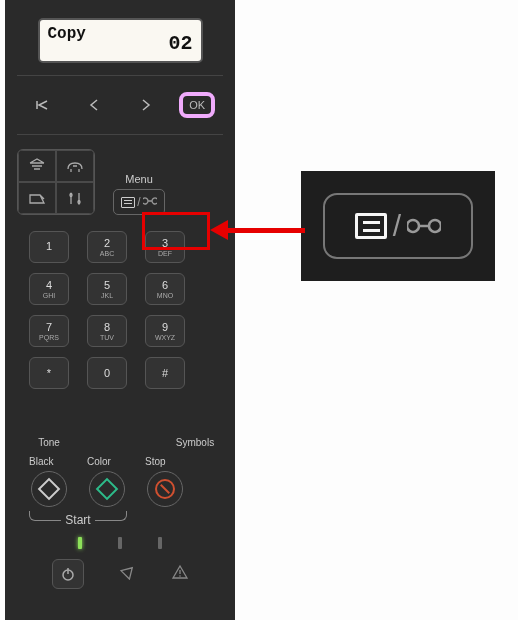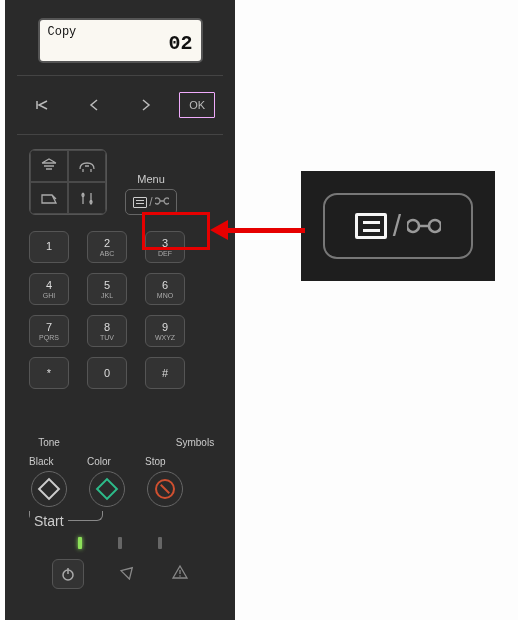--- a/index.html
+++ b/index.html
@@ -24,21 +24,21 @@
     width: 165px;
     height: 45px;
     background: #faf8f2;
     border: 2px solid #555;
     border-radius: 5px;
     padding: 5px 8px;
     position: relative;
     font-family: 'Courier New', monospace;
     color: #111;
   }
-  .lcd .line1 { font-size: 12px; }
+  .lcd .line1 { font-size: 16px; font-weight: bold; }
   .lcd .line2 { font-size: 12px; }
   .lcd .big {
     position: absolute;
     right: 8px;
     top: 12px;
     font-size: 20px;
     font-weight: bold;
   }
   .sep {
     height: 1px;
@@ -55,27 +55,27 @@
     width: 36px;
     height: 26px;
     color: #bbb;
     font-size: 14px;
     display: flex;
     align-items: center;
     justify-content: center;
     cursor: pointer;
   }
   .nav-btn.ok {
-    border: 1px solid #f0abfc;
-    border-radius: 1px;
+    border: 4px solid #f0abfc;
+    border-radius: 8px;
     font-size: 11px;
   }
   .func-area {
     display: flex;
-    padding: 6px 24px;
+    padding: 6px 12px;
     gap: 18px;
   }
   .func-grid {
     display: grid;
     grid-template-columns: 38px 38px;
     grid-template-rows: 32px 32px;
     border: 1px solid #555;
     border-radius: 6px;
     overflow: hidden;
   }
@@ -173,27 +173,28 @@
   .stop-c {
     width: 20px; height: 20px; border-radius: 50%;
     border: 2px solid #d05030;
     display:flex;align-items:center;justify-content:center;
   }
   .stop-c::after { content:""; width:12px;height:2px;background:#d05030; transform:rotate(45deg);}
   .start-bracket {
     position: absolute;
     left: 24px;
     bottom: -12px;
-    width: 74px;
+    width: 98px;
     height: 10px;
     border: 1px solid #888;
     border-top: none;
     border-radius: 0 0 6px 6px;
     color: #ccc;
-    font-size: 14px;
+    font-size: 12px;
+    text-align: center;
   }
   .start-bracket span {
     position: relative;
     top: 2px;
     background: #2a2a2a;
     padding: 0 4px;
   }
   .leds {
     display: flex;
     justify-content: center;

